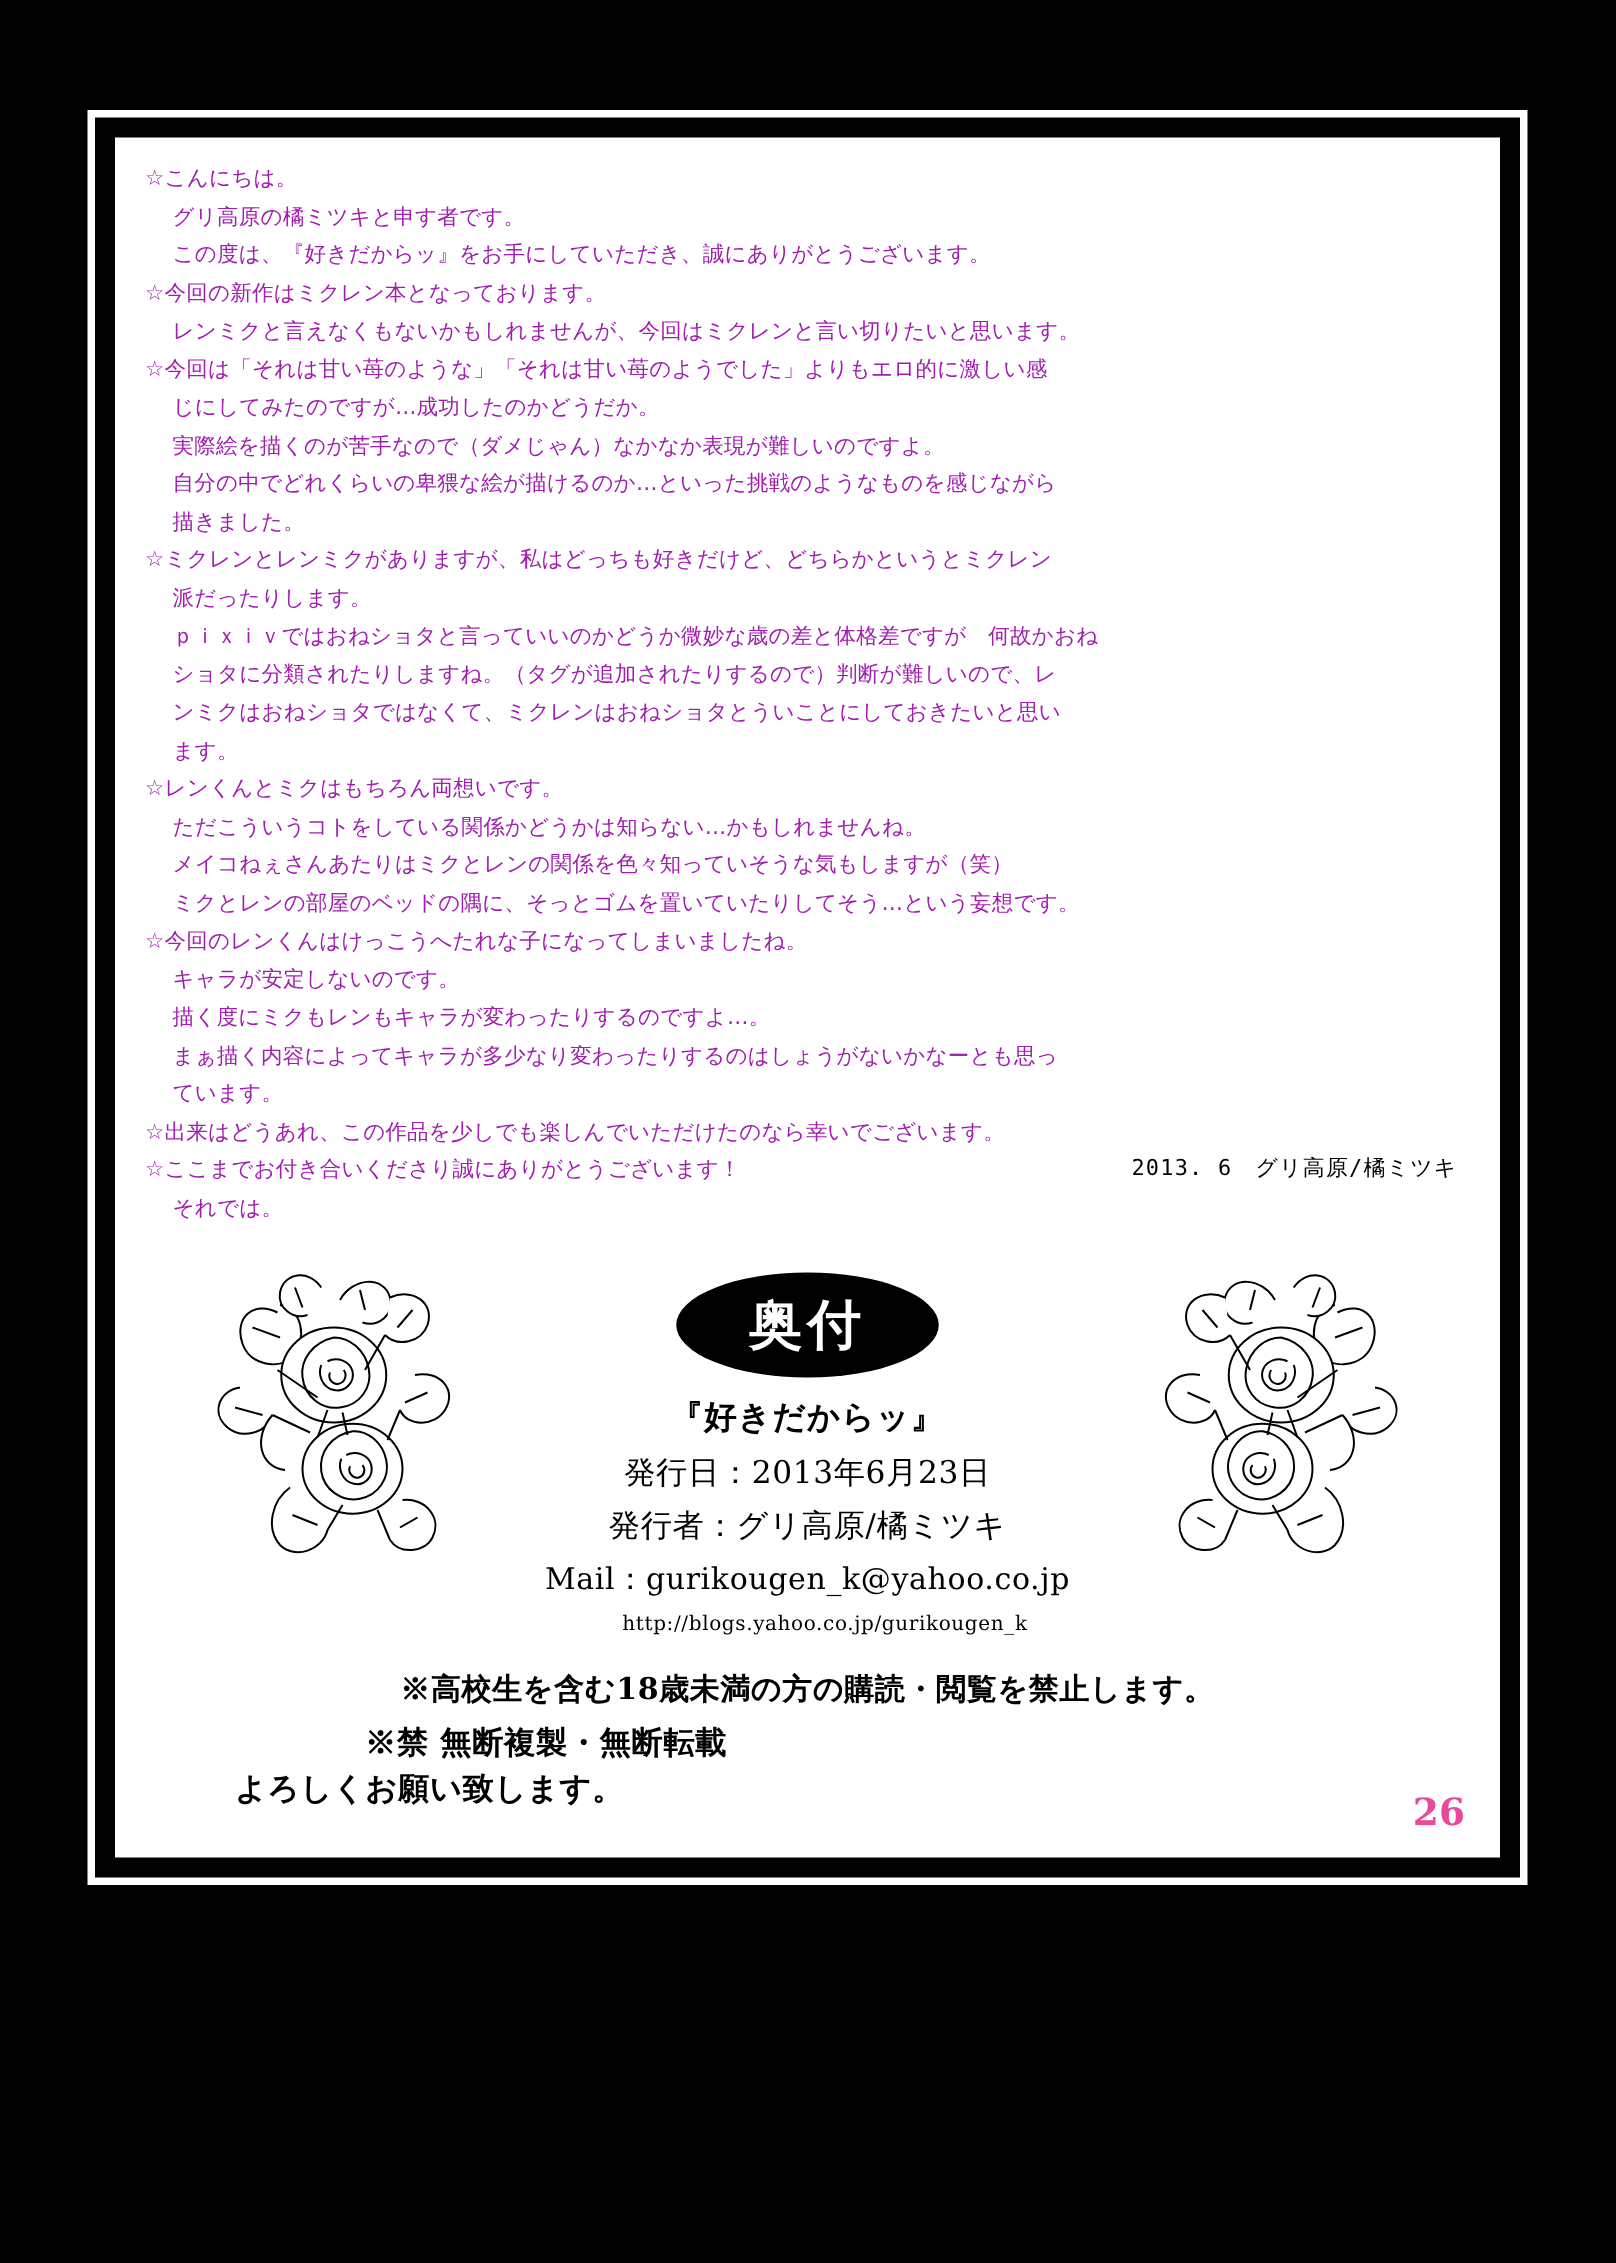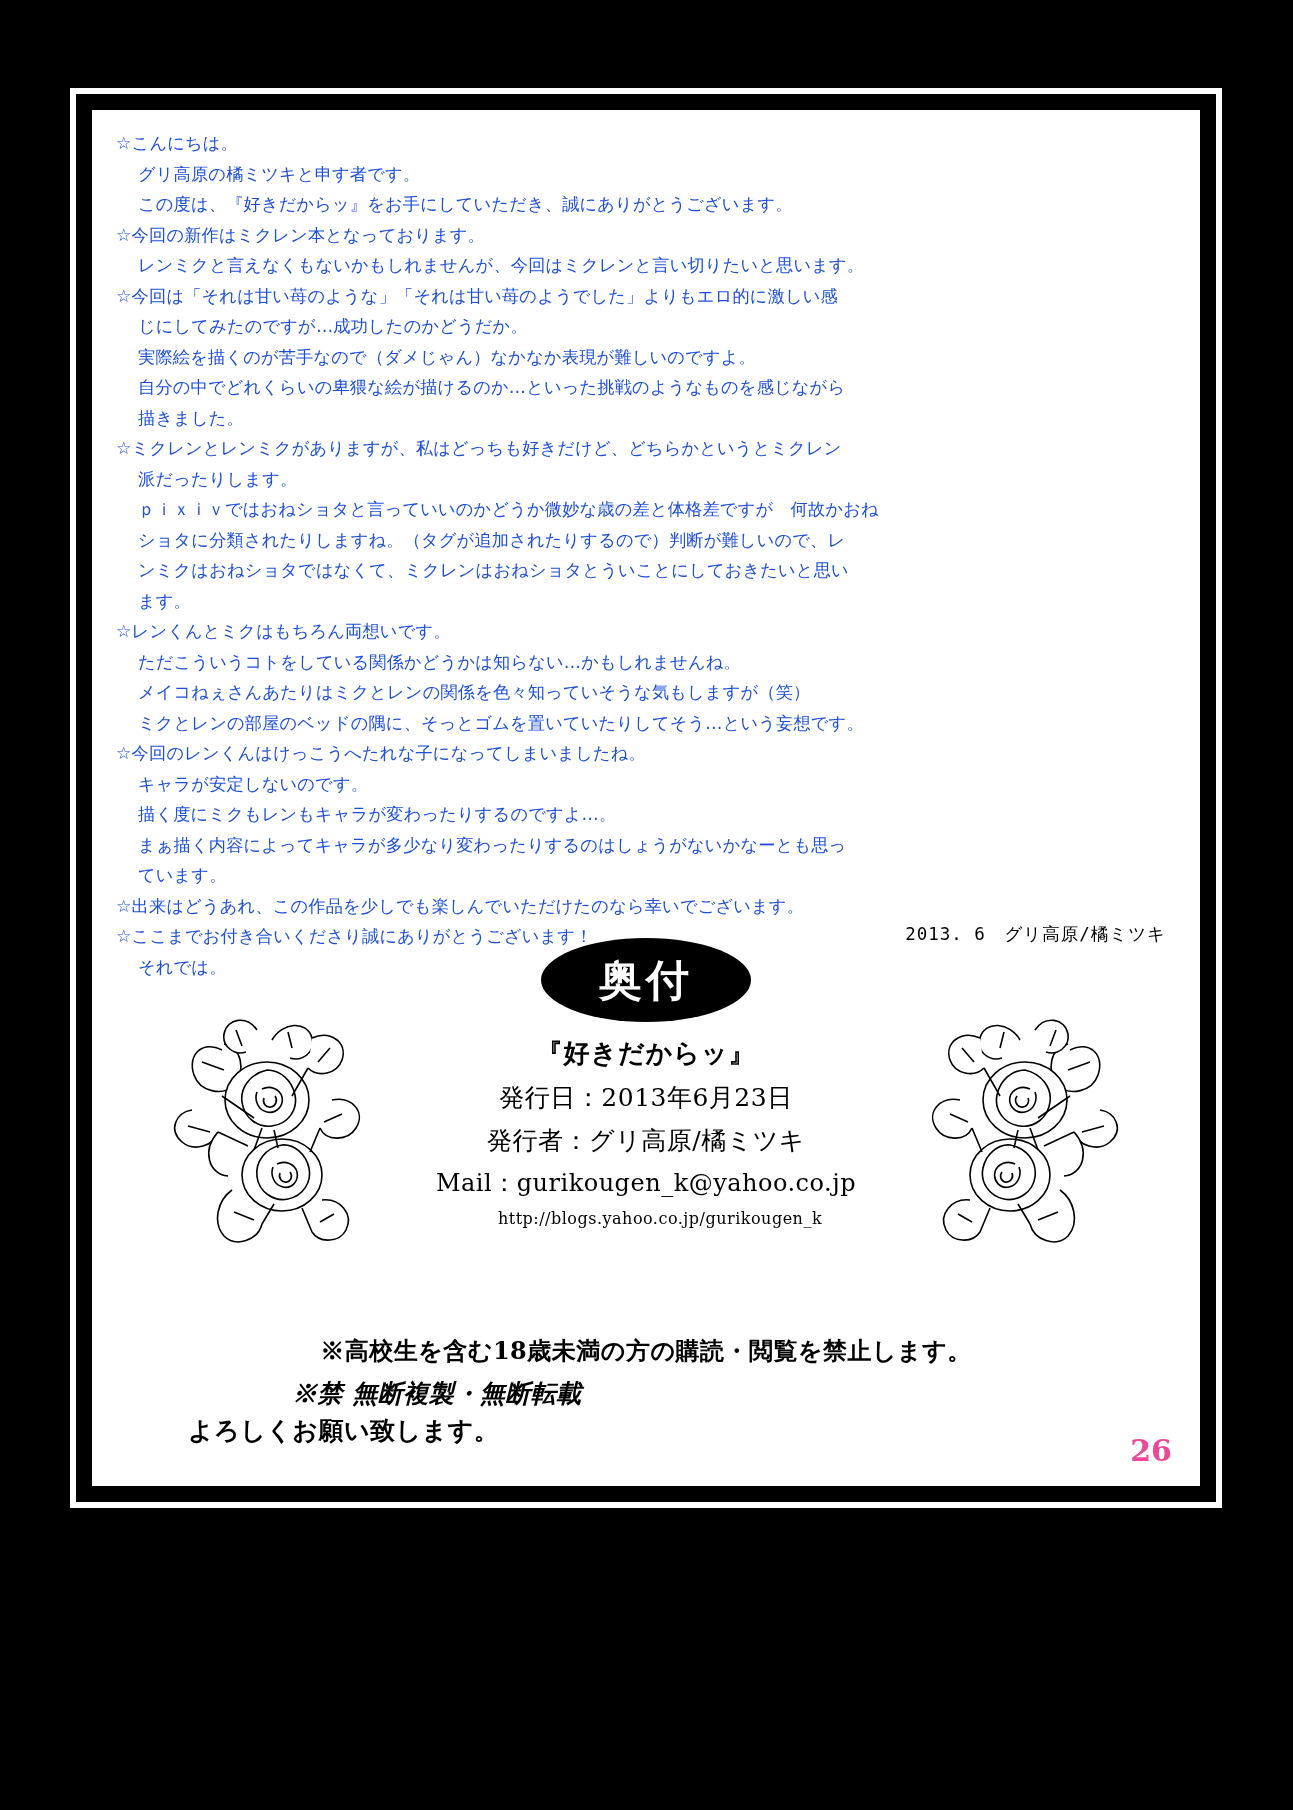--- a/index.html
+++ b/index.html
@@ -38,21 +38,21 @@
     width: 1108px;
     height: 1376px;
     background: #ffffff;
     box-sizing: border-box;
   }
   .afterword {
     position: absolute;
     left: 24px;
     top: 18px;
     width: 1060px;
-    color: #1d4ed8;
+    color: #a21caf;
     font-family: "DejaVu Sans", sans-serif;
     font-size: 17.2px;
     line-height: 30.5px;
     letter-spacing: 0.2px;
   }
   .afterword p {
     margin: 0;
     white-space: pre-wrap;
   }
   .afterword p.ind {
@@ -68,21 +68,21 @@
     font-size: 17.5px;
     font-family: "DejaVu Sans Mono", monospace;
     color: #000000;
     letter-spacing: 1px;
     box-sizing: border-box;
   }
   
   .colophon {
     position: absolute;
     left: 0;
-    top: 828px;
+    top: 908px;
     width: 1108px;
     text-align: center;
     color: #000000;
   }
   .okuzuke-badge {
     display: inline-block;
     background: #000000;
     color: #ffffff;
     border-radius: 50%/50%;
     width: 210px;
@@ -127,21 +127,20 @@
     font-weight: bold;
     letter-spacing: 0.5px;
   }
   .notices .n2 {
     margin-top: 10px;
     font-size: 25px;
     font-weight: bold;
     text-align: left;
     padding-left: 200px;
     letter-spacing: 0.5px;
-    font-style: italic;
   }
   .notices .n3 {
     margin-top: 4px;
     font-size: 25px;
     font-weight: bold;
     text-align: left;
     padding-left: 96px;
     letter-spacing: 0.5px;
   }
   .page-number {

